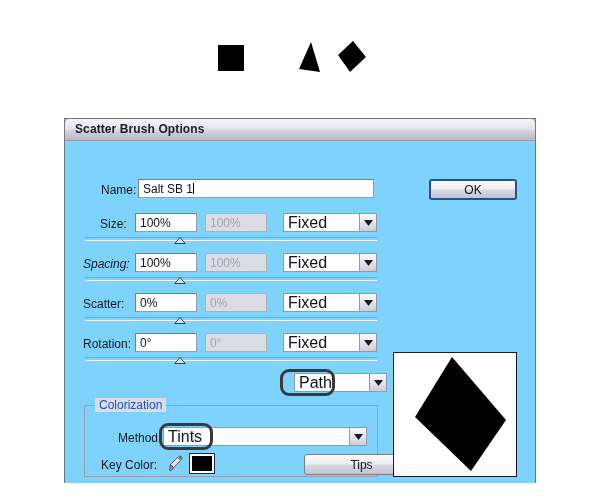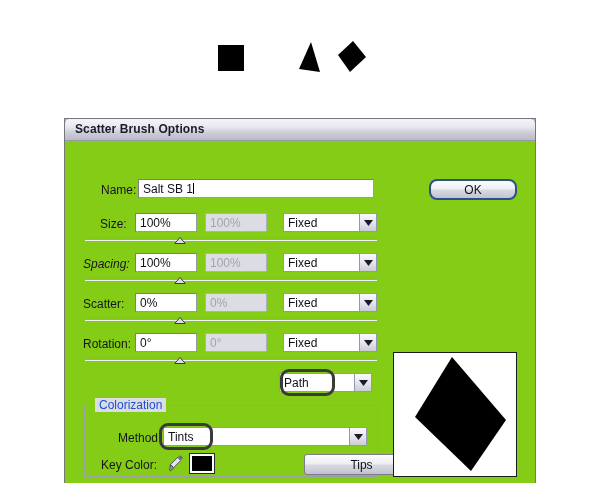--- a/index.html
+++ b/index.html
@@ -28,21 +28,21 @@
     border-bottom:1px solid #9a9aa8;
     border-top-left-radius:5px;border-top-right-radius:5px;
     box-sizing:border-box;position:relative;
   }
   #titletext{
     position:absolute;left:10px;top:3px;
     font-size:12px;font-weight:bold;color:#1b1b2a;
     letter-spacing:0.1px;white-space:nowrap;
   }
   #dlgbody{position:relative;width:100%;height:342px;
-           background:#84cc16;box-sizing:border-box;}
+           background:#7dd3fc;box-sizing:border-box;}
 
   
   .lbl{position:absolute;font-size:12px;color:#15151c;white-space:nowrap;}
 
   
   .tfield{
     position:absolute;box-sizing:border-box;
     background:#ffffff;border:1px solid #9a9aa6;
     border-top-color:#7d7d89;border-left-color:#7d7d89;
     font-size:12px;color:#101018;
@@ -52,21 +52,21 @@
   .tfield.disabled{
     background:#dcdce4;color:#a3a3ad;border-color:#b0b0ba;
   }
   .caret{display:inline-block;width:1px;height:11px;background:#000;
          vertical-align:-1px;margin-left:0px;}
 
   
   .combo{position:absolute;height:19px;box-sizing:border-box;display:flex;}
   .combo .cbtext{
     flex:1;background:#fff;border:1px solid #8e9ab0;border-right:none;
-    font-size:12px;color:#101018;padding:1px 0 16px 4px;line-height:16px;
+    font-size:16px;color:#101018;padding:1px 0 16px 4px;line-height:16px;
     box-sizing:border-box;white-space:nowrap;overflow:hidden;
   }
   .combo .cbbtn{
     width:18px;border:1px solid #8e9ab0;box-sizing:border-box;
     background:linear-gradient(to bottom,#fbfbfd 0%,#e6e6ee 50%,#ccccd8 100%);
     display:flex;align-items:center;justify-content:center;
   }
   .combo .cbbtn svg{display:block;}
 
   
@@ -81,21 +81,21 @@
   
   .pbtn{
     position:absolute;box-sizing:border-box;height:21px;
     background:linear-gradient(to bottom,#fdfdfe 0%,#ededf3 46%,#d9d9e2 54%,#c3c3d0 100%);
     border:1px solid #7b7b8a;border-radius:3px;
     font-size:12px;color:#101018;
     display:flex;align-items:center;justify-content:center;
     text-align:center;
   }
   .pbtn.default{
-    border:2px solid #2e4f8f;border-radius:8px;
+    border:2px solid #2e4f8f;border-radius:3px;
   }
 
   
   .groupbox{
     position:absolute;box-sizing:border-box;
     border:1px solid #9e9eaa;
     border-top-color:#9e9eaa;
   }
   .group-legend{
     position:absolute;font-size:12px;color:#1a4fd8;
@@ -215,21 +215,21 @@
           </svg>
       </div>
     </div>
     <div class="sl-track" style="left:20px;top:216px;width:292px;"></div>
     <div class="sl-thumb-wrap" style="left:109px;top:216px;">
       <svg width="12" height="7" viewBox="0 0 12 7">
         <polygon points="6,0.5 11.3,6.5 0.7,6.5" fill="#dcdce4" stroke="#3c3c48" stroke-width="1"></polygon>
       </svg>
     </div>
 
-    <div class="combo" style="left:214px;top:232px;width:93px;border-radius:7px;">
+    <div class="combo" style="left:229px;top:232px;width:93px;border-radius:7px;">
       <div class="cbtext">Path</div>
       <div class="cbbtn">
         <svg width="9" height="6" viewBox="0 0 9 6">
             <polygon points="0,0 9,0 4.5,6" fill="#1b1b28"></polygon>
           </svg>
       </div>
     </div>
     <div class="annot" style="left:215px;top:228px;width:55px;height:27px;"></div>
 
     <div class="groupbox" style="left:19px;top:264px;width:294px;height:72px;"></div>

